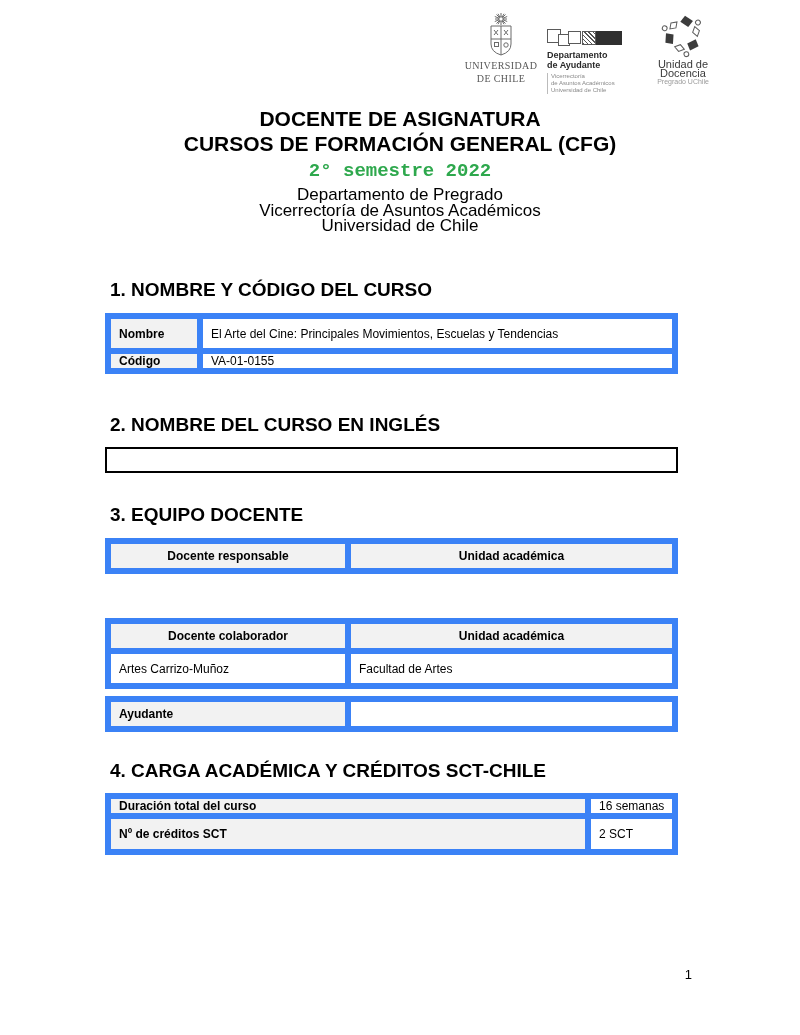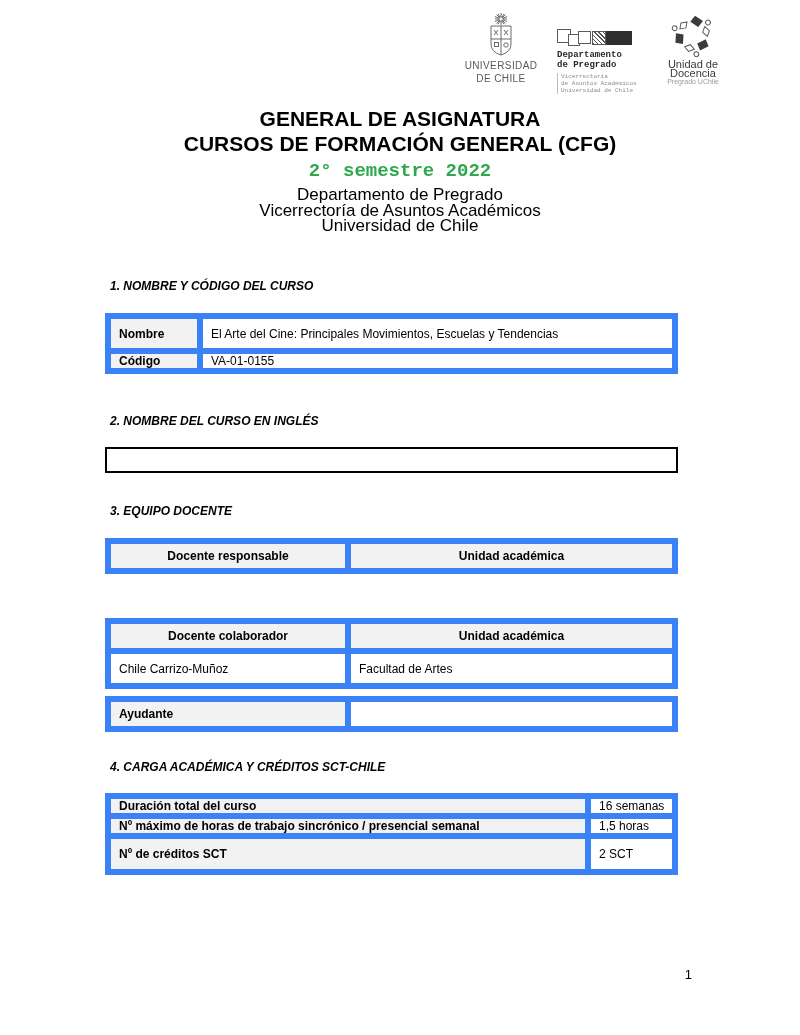--- a/index.html
+++ b/index.html
@@ -3,22 +3,22 @@
 <meta charset="utf-8">
 <style>
   html,body{margin:0;padding:0;background:#fff;}
   body{width:800px;height:1035px;position:relative;font-family:"Liberation Sans",sans-serif;color:#000;}
   .page{position:absolute;inset:0;background:#fff;overflow:hidden;}
 
   
   .logos{position:absolute;left:461px;top:12px;display:flex;align-items:flex-start;}
   .logo-uchile{width:80px;text-align:center;}
   .logo-uchile .crest{display:block;margin:0 auto;}
-  .logo-uchile .lg-txt{font-size:10px;line-height:11px;color:#585858;letter-spacing:.4px;margin-top:2px;}
-  .logo-pregrado{width:84px;margin-top:16px;margin-left:16px;font-family:Liberation Mono, monospace;}
+  .logo-uchile .lg-txt{font-size:10px;line-height:11px;color:#585858;letter-spacing:.4px;margin-top:2px;font-family:Liberation Serif, serif;}
+  .logo-pregrado{width:84px;margin-top:16px;margin-left:6px;}
   .squares{display:flex;align-items:flex-end;height:18px;}
   .sq{box-sizing:border-box;border:1.5px solid #5a5a5a;background:#fff;}
   .sq1{width:14px;height:14px;margin-bottom:3px;}
   .sq2{width:12px;height:12px;margin-left:-3px;}
   .sq3{width:13px;height:13px;margin-left:-2px;margin-bottom:2px;}
   .sq4{width:14px;height:14px;margin-left:1px;margin-bottom:1px;border-width:1px;
        background:repeating-linear-gradient(45deg,#555 0 1px,#fff 1px 3px);}
   .bar{width:26px;height:14px;background:#2f2f2f;margin-bottom:1px;}
   .logo-pregrado .lg-title{font-size:9px;font-weight:bold;color:#2a2a2a;line-height:10px;margin-top:4px;}
   .logo-pregrado .lg-sub{font-size:6px;color:#8a8a8a;line-height:7px;border-left:1px solid #bbb;padding-left:3px;margin-top:3px;}
@@ -28,21 +28,21 @@
   .logo-docencia .lg2{font-size:7px;color:#9a9a9a;line-height:8px;}
 
   
   .title-block{position:absolute;left:0;top:106px;width:800px;text-align:center;}
   .t-main{font-size:21px;font-weight:bold;line-height:25px;}
   .t-sem{font-size:19px;font-weight:bold;line-height:25px;margin-top:3px;}
   .t-sub{font-size:17px;line-height:15.5px;}
   .t-sub-wrap{margin-top:3px;}
 
   
-  .sec-h{position:absolute;left:110px;font-size:12px;font-weight:bold;white-space:nowrap;font-style:italic;}
+  .sec-h{position:absolute;left:110px;font-size:19px;font-weight:bold;white-space:nowrap;}
   table{border-collapse:collapse;table-layout:fixed;position:absolute;left:105px;width:573px;border:2px solid #000;background:#fff;}
   td{border:6px solid #3b82f6;font-size:12px;padding:0 8px;overflow:hidden;white-space:nowrap;}
   td.lbl{background:#F2F2F2;font-weight:bold;}
   td.hdr{background:#F2F2F2;font-weight:bold;text-align:center;}
   .empty-box{position:absolute;left:105px;width:569px;height:22px;border:2px solid #000;background:#fff;}
 
   .page-num{position:absolute;left:652px;top:967px;width:40px;text-align:right;font-size:13px;}
 </style>
 </head>
 <body>
@@ -69,21 +69,21 @@
     <div class="logo-pregrado">
       <div class="squares">
         <div class="sq sq1"></div>
           <div class="sq sq2"></div>
           <div class="sq sq3"></div>
           <div class="sq sq4"></div>
           <div class="bar"></div>
       </div>
       <div class="lg-title">
         <span>Departamento</span><br>
-        <span>de Pregrado</span>
+        <span>de Ayudante</span>
       </div>
       <div class="lg-sub">
         <span>Vicerrectoría</span><br>
         <span>de Asuntos Académicos</span><br>
         <span>Universidad de Chile</span>
       </div>
     </div>
 
     <div class="logo-docencia">
       <svg class="pin" width="46" height="46" viewBox="0 0 46 46">
@@ -110,21 +110,21 @@
           <circle cx="23" cy="3.5" r="2.4" fill="none" stroke="#5c5c5c" transform="rotate(170 23 23)"></circle>
           <circle cx="23" cy="3.5" r="2.4" fill="none" stroke="#5c5c5c" transform="rotate(290 23 23)"></circle>
         </g>
       </svg>
       <div class="lg1">Unidad de Docencia</div>
       <div class="lg2">Pregrado UChile</div>
     </div>
   </div>
 
   <div class="title-block">
-    <div class="t-main">GENERAL DE ASIGNATURA</div>
+    <div class="t-main">DOCENTE DE ASIGNATURA</div>
     <div class="t-main">CURSOS DE FORMACIÓN GENERAL (CFG)</div>
     <div class="t-sem" id="semester" style="color: rgb(46, 168, 77); font-family: Liberation Mono, monospace;">2° semestre 2022</div>
     <div class="t-sub-wrap">
       <div class="t-sub">Departamento de Pregrado</div>
       <div class="t-sub">Vicerrectoría de Asuntos Académicos</div>
       <div class="t-sub">Universidad de Chile</div>
     </div>
   </div>
 
   <div class="sec-h" style="top:279px;">1. NOMBRE Y CÓDIGO DEL CURSO</div>
@@ -165,21 +165,21 @@
     <colgroup>
         <col style="width:240px;">
         <col>
       </colgroup>
     <tbody>
         <tr style="height:30px;">
       <td class="hdr">Docente colaborador</td>
       <td class="hdr">Unidad académica</td>
     </tr>
     <tr style="height:35px;">
-      <td>Chile Carrizo-Muñoz</td>
+      <td>Artes Carrizo-Muñoz</td>
       <td>Facultad de Artes</td>
     </tr>
   </tbody>
     </table>
   <table style="top:696px;">
     <colgroup>
         <col style="width:240px;">
         <col>
       </colgroup>
     <tbody>
@@ -194,24 +194,20 @@
   <table style="top:793px;">
     <colgroup>
         <col style="width:480px;">
         <col>
       </colgroup>
     <tbody>
         <tr style="height:20px;padding-left:20px;">
       <td class="lbl">Duración total del curso</td>
       <td>16 semanas</td>
     </tr>
-    <tr style="height:20px;">
-      <td class="lbl">Nº máximo de horas de trabajo sincrónico / presencial semanal</td>
-      <td>1,5 horas</td>
-    </tr>
     <tr style="height:36px;">
       <td class="lbl">Nº de créditos SCT</td>
       <td>2 SCT</td>
     </tr>
   </tbody>
     </table>
 
   <div class="page-num">1</div>
 </div>
 

